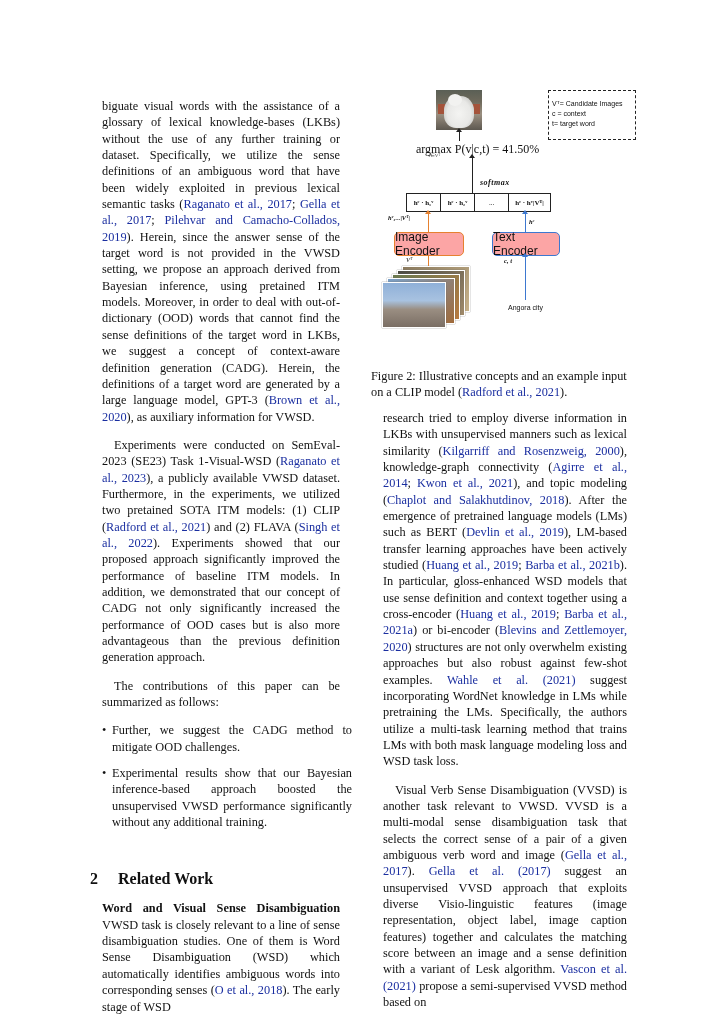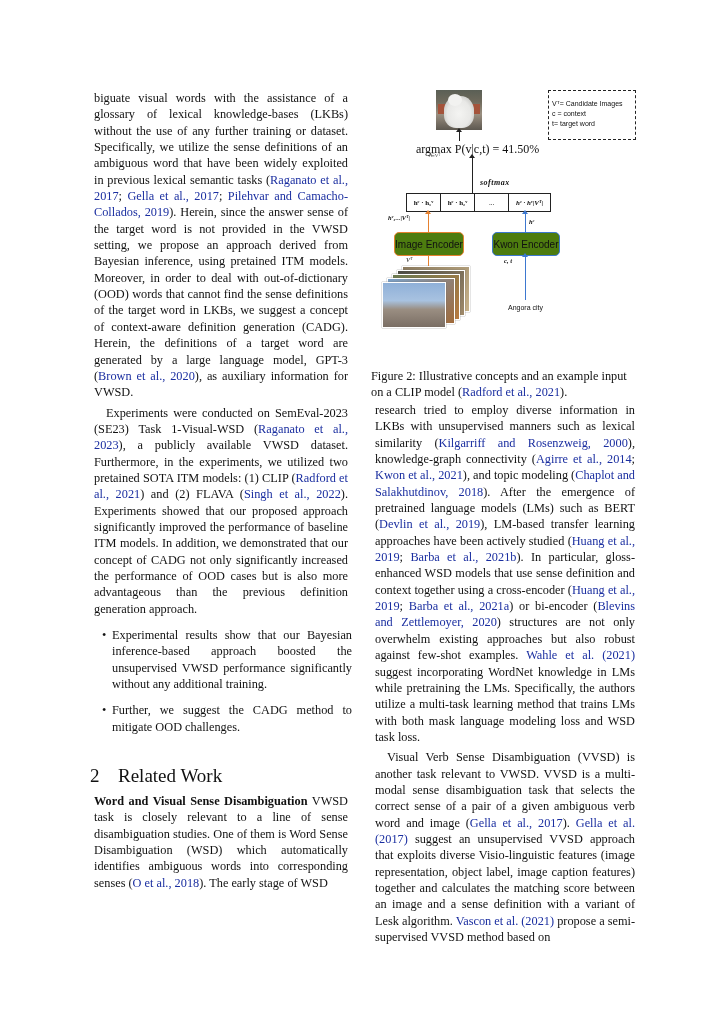--- a/index.html
+++ b/index.html
@@ -1,61 +1,62 @@
 <!DOCTYPE html>
 <html><head>
 <meta charset="utf-8">
 <style>
   html, body { margin: 0; padding: 0; background: #ffffff; }
   body { width: 724px; height: 1024px; position: relative; overflow: hidden; font-family: "Liberation Serif", serif; color: #111; }
   .col { position: absolute; font-size: 12.3px; line-height: 16.35px; text-align: justify; hyphens: manual; }
-  .col p { margin: 4px; }
+  .col p { margin: 12px; }
   .indent { text-indent: 12px; }
   .left { left: 90px; top: 86px; width: 262px; }
   .right { left: 371px; top: 398px; width: 268px; }
   .cite { color: #1a2ea0; }
   ul.bullets { list-style: none; margin: 10px 0 0 0; padding: 0 0 0 22px; }
   ul.bullets li { position: relative; margin-bottom: 10px; }
   ul.bullets li::before { content: "•"; position: absolute; left: -10px; top: 0; }
-  h2.section { font-size: 19px; font-weight: normal; margin: 32px 0 8px 0; line-height: 18px; }
+  h2.section { font-size: 16px; font-weight: bold; margin: 40px 0 8px 0; line-height: 18px; }
   h2.section .num { display: inline-block; width: 28px; }
   .runin { font-weight: bold; }
 
   
   .figure { position: absolute; left: 370px; top: 82px; width: 272px; height: 245px; }
   .fig-el { position: absolute; }
   .cat-img { left: 66px; top: 8px; width: 46px; height: 40px; background: linear-gradient(180deg,#5a5f55 0%, #6f6a5c 30%, #9a8f80 60%, #5d5850 100%); overflow: hidden; }
   .cat-body { position: absolute; left: 8px; top: 6px; width: 30px; height: 32px; background: radial-gradient(ellipse at 50% 55%, #f4f4f2 0%, #e8e8e6 55%, #cfcfcc 75%, rgba(200,200,200,0) 80%); border-radius: 45% 45% 40% 40%; }
   .cat-head { position: absolute; left: 12px; top: 4px; width: 14px; height: 12px; background: #f2f2f0; border-radius: 50%; }
   .pot { position: absolute; width: 8px; height: 10px; background: #a4533a; top: 14px; }
   .legend-box { left: 178px; top: 8px; width: 88px; height: 50px; border: 1.5px dashed #222; font-family: "Liberation Sans", sans-serif; font-size: 7px; line-height: 10px; padding: 8px 0 0 3px; box-sizing: border-box; }
   .argmax { left: 46px; top: 60px; font-size: 12px; white-space: nowrap; }
   .argmax-sub { left: 58px; top: 70px; font-size: 5px; color: #444; }
   .arrow-v { width: 1px; background: #222; }
   .softmax { left: 110px; top: 96px; font-size: 8px; font-weight: bold; font-style: italic; font-family: "Liberation Serif", serif; letter-spacing: 0.5px; }
   .score-row { left: 36px; top: 111px; display: flex; border: 1px solid #222; height: 17px; justify-content: center; }
   .score-cell { font-size: 7px; font-weight: bold; display: flex; align-items: center; justify-content: center; border-right: 1px solid #222; white-space: nowrap; }
   .score-cell:last-child { border-right: none; }
-  .encoder { height: 22px; border-radius: 5px; background: #4d7c0f; font-family: "Liberation Sans", sans-serif; font-size: 10px; display: flex; align-items: center; justify-content: center; }
+  .encoder { height: 22px; border-radius: 5px; background: #fca5a5; font-family: "Liberation Sans", sans-serif; font-size: 12px; display: flex; align-items: center; justify-content: center; }
   .img-enc { left: 24px; top: 150px; width: 68px; border: 1.5px solid #e6812f; }
   .txt-enc { left: 122px; top: 150px; width: 66px; border: 1.5px solid #3d78d0; }
   .small-lbl { font-size: 6.5px; font-weight: bold; font-style: italic; white-space: nowrap; }
   .stack-img { width: 66px; height: 44px; border: 1px solid #fff; box-shadow: 0 0 1px #666; }
   .city-label { left: 138px; top: 222px; font-family: "Liberation Sans", sans-serif; font-size: 7px; }
   .caption { position: absolute; left: 371px; top: 356px; width: 270px; font-size: 12.3px; line-height: 16px; }
 </style>
 </head>
 <body>
 
 <div class="col left">
   <p>biguate visual words with the assistance of a glossary of lexical knowledge-bases (LKBs) without the use of any further training or dataset. Specifically, we utilize the sense definitions of an ambiguous word that have been widely exploited in previous lexical semantic tasks (<span class="cite">Raganato et al., 2017</span>; <span class="cite">Gella et al., 2017</span>; <span class="cite">Pilehvar and Camacho-Collados, 2019</span>). Herein, since the answer sense of the target word is not provided in the VWSD setting, we propose an approach derived from Bayesian inference, using pretained ITM models. Moreover, in order to deal with out-of-dictionary (OOD) words that cannot find the sense definitions of the target word in LKBs, we suggest a concept of context-aware definition generation (CADG). Herein, the definitions of a target word are generated by a large language model, GPT-3 (<span class="cite">Brown et al., 2020</span>), as auxiliary information for VWSD.</p>
   <p class="indent">Experiments were conducted on SemEval-2023 (SE23) Task 1-Visual-WSD (<span class="cite">Raganato et al., 2023</span>), a publicly available VWSD dataset. Furthermore, in the experiments, we utilized two pretained SOTA ITM models: (1) CLIP (<span class="cite">Radford et al., 2021</span>) and (2) FLAVA (<span class="cite">Singh et al., 2022</span>). Experiments showed that our proposed approach significantly improved the performance of baseline ITM models. In addition, we demonstrated that our concept of CADG not only significantly increased the performance of OOD cases but is also more advantageous than the previous definition generation approach.</p>
+  <p class="indent">The contributions of this paper can be summarized as follows:</p>
   <ul class="bullets">
+    <li>Further, we suggest the CADG method to mitigate OOD challenges.</li>
     <li>Experimental results show that our Bayesian inference-based approach boosted the unsupervised VWSD performance significantly without any additional training.</li>
-    <li>Further, we suggest the CADG method to mitigate OOD challenges.</li>
   </ul>
   <h2 class="section">
     <span class="num">2</span><span>Related Work</span>
   </h2>
   <p><span class="runin">Word and Visual Sense Disambiguation</span><span> VWSD task is closely relevant to a line of sense disambiguation studies. One of them is Word Sense Disambiguation (WSD) which automatically identifies ambiguous words into corresponding senses (<span class="cite">O et al., 2018</span>). The early stage of WSD</span></p>
 </div>
 
 <div class="figure">
 
   <div class="fig-el cat-img">
@@ -78,40 +79,40 @@
   <div class="fig-el argmax-sub">v∈Vᵀ</div>
 
   <div class="fig-el arrow-v" style="left:102px;top:74px;height:37px;"></div>
   <div class="fig-el" style="left:99px;top:72px;width:0;height:0;border-left:3px solid transparent;border-right:3px solid transparent;border-bottom:4px solid #222;"></div>
   <div class="fig-el softmax">softmax</div>
 
   <div class="fig-el score-row">
     <div class="score-cell" style="width:33px;">hᶜ · h₁ᵛ</div>
     <div class="score-cell" style="width:33px;">hᶜ · h₂ᵛ</div>
     <div class="score-cell" style="width:33px;font-weight:normal;">...</div>
-    <div class="score-cell" style="width:41px;font-style:italic;">hᶜ · hᵛ|Vᵀ|</div>
+    <div class="score-cell" style="width:41px;">hᶜ · hᵛ|Vᵀ|</div>
   </div>
 
   <div class="fig-el arrow-v" style="left:58px;top:130px;height:20px;background:#e6812f;"></div>
   <div class="fig-el" style="left:55px;top:128px;width:0;height:0;border-left:3px solid transparent;border-right:3px solid transparent;border-bottom:4px solid #e6812f;"></div>
   <div class="fig-el small-lbl" style="left:18px;top:132px;">hᵛ₁...|Vᵀ|</div>
   <div class="fig-el encoder img-enc">Image Encoder</div>
   <div class="fig-el arrow-v" style="left:58px;top:173px;height:14px;background:#e6812f;"></div>
   <div class="fig-el small-lbl" style="left:36px;top:174px;font-weight:normal;">Vᵀ</div>
 
   <div class="fig-el stack-img" style="left:32px;top:184px;background:linear-gradient(135deg,#8a7a5e,#c8b28a);"></div>
   <div class="fig-el stack-img" style="left:27px;top:188px;background:linear-gradient(135deg,#4a4a42,#a08a6a);"></div>
   <div class="fig-el stack-img" style="left:22px;top:192px;background:linear-gradient(135deg,#6a7a50,#b87a40);"></div>
   <div class="fig-el stack-img" style="left:17px;top:196px;background:linear-gradient(135deg,#7aa0c8,#a06a3a);"></div>
   <div class="fig-el stack-img" style="left:12px;top:200px;width:62px;height:44px;background:linear-gradient(180deg,#8fb0d8 0%,#a8c2e0 40%,#9a8e82 60%,#7a6e64 100%);"></div>
 
   <div class="fig-el arrow-v" style="left:155px;top:130px;height:20px;background:#3d78d0;"></div>
   <div class="fig-el" style="left:152px;top:128px;width:0;height:0;border-left:3px solid transparent;border-right:3px solid transparent;border-bottom:4px solid #3d78d0;"></div>
   <div class="fig-el small-lbl" style="left:159px;top:136px;">hᶜ</div>
-  <div class="fig-el encoder txt-enc">Kwon Encoder</div>
+  <div class="fig-el encoder txt-enc">Text Encoder</div>
   <div class="fig-el arrow-v" style="left:155px;top:173px;height:45px;background:#3d78d0;"></div>
   <div class="fig-el" style="left:152px;top:171px;width:0;height:0;border-left:3px solid transparent;border-right:3px solid transparent;border-bottom:4px solid #3d78d0;"></div>
   <div class="fig-el small-lbl" style="left:134px;top:175px;">c, t</div>
   <div class="fig-el city-label">Angora city</div>
 </div>
 
 <p class="caption">Figure 2: Illustrative concepts and an example input on a CLIP model (<span class="cite">Radford et al., 2021</span>).</p>
 
 <div class="col right">
   <p>research tried to employ diverse information in LKBs with unsupervised manners such as lexical similarity (<span class="cite">Kilgarriff and Rosenzweig, 2000</span>), knowledge-graph connectivity (<span class="cite">Agirre et al., 2014</span>; <span class="cite">Kwon et al., 2021</span>), and topic modeling (<span class="cite">Chaplot and Salakhutdinov, 2018</span>). After the emergence of pretrained language models (LMs) such as BERT (<span class="cite">Devlin et al., 2019</span>), LM-based transfer learning approaches have been actively studied (<span class="cite">Huang et al., 2019</span>; <span class="cite">Barba et al., 2021b</span>). In particular, gloss-enhanced WSD models that use sense definition and context together using a cross-encoder (<span class="cite">Huang et al., 2019</span>; <span class="cite">Barba et al., 2021a</span>) or bi-encoder (<span class="cite">Blevins and Zettlemoyer, 2020</span>) structures are not only overwhelm existing approaches but also robust against few-shot examples. <span class="cite">Wahle et al. (2021)</span> suggest incorporating WordNet knowledge in LMs while pretraining the LMs. Specifically, the authors utilize a multi-task learning method that trains LMs with both mask language modeling loss and WSD task loss.</p>

